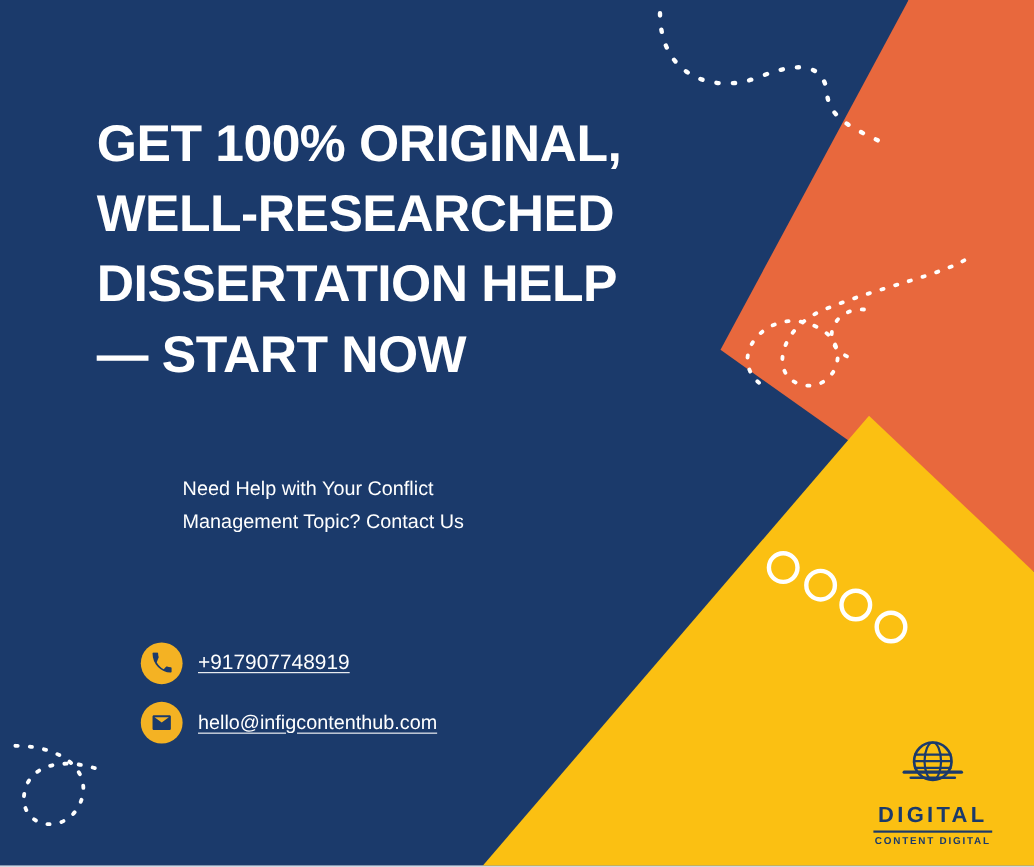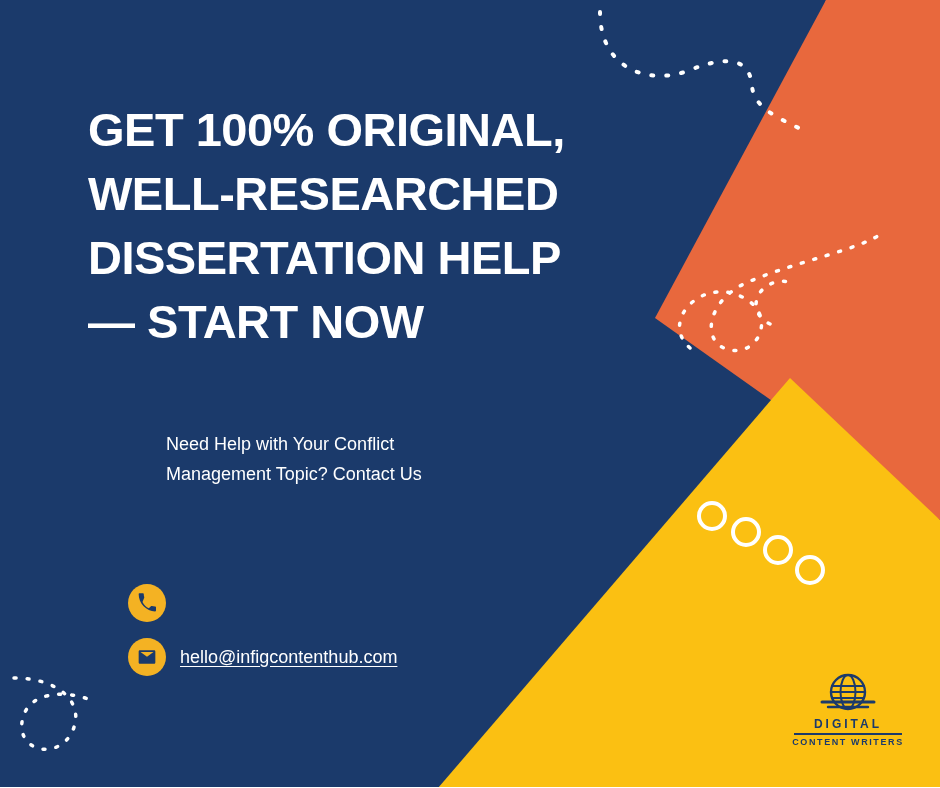--- a/index.html
+++ b/index.html
@@ -85,24 +85,24 @@
   .logo {
     position: absolute;
     left: 783px;
     top: 672px;
     width: 130px;
     text-align: center;
     color: #1b3a6b;
   }
   .logo-globe { display: block; margin: 0 auto; }
   .logo-main {
-    font-size: 12px;
+    font-size: 20px;
     font-weight: bold;
     letter-spacing: 3px;
-    margin-top: 1px;
+    margin-top: 14px;
     color: #1b3a6b;
   }
   .logo-sub {
     font-size: 9px;
     font-weight: bold;
     letter-spacing: 1.6px;
     margin-top: 2px;
     color: #1b3a6b;
   }
   .logo-rule {
@@ -154,20 +154,21 @@
 Management Topic? Contact Us</div>
 
   <div class="contact">
 
     <div class="contact-row phone">
       <span class="badge">
         <svg width="20" height="20" viewBox="0 0 24 24" xmlns="http://www.w3.org/2000/svg">
           <path fill="#1b3a6b" d="M6.6 10.8c1.7 3.3 4.3 5.9 7.6 7.6l2.5-2.5c.3-.3.8-.4 1.2-.3 1.2.4 2.5.6 3.8.6.6 0 1.1.5 1.1 1.1V21c0 .6-.5 1.1-1.1 1.1C11.3 22.1 2 12.8 2 1.3 2 .7 2.5.2 3.1.2H7c.6 0 1.1.5 1.1 1.1 0 1.3.2 2.6.6 3.8.1.4 0 .9-.3 1.2L6.6 10.8z"></path>
         </svg>
       </span>
+      <span class="contact-text">+917907748919</span>
     </div>
 
     <div class="contact-row email">
       <span class="badge">
         <svg width="20" height="20" viewBox="0 0 24 24" xmlns="http://www.w3.org/2000/svg">
           <path fill="#1b3a6b" d="M2 5.5C2 4.7 2.7 4 3.5 4h17c.8 0 1.5.7 1.5 1.5v13c0 .8-.7 1.5-1.5 1.5h-17C2.7 20 2 19.3 2 18.5v-13zm2.2.5 7.8 5.7L19.8 6H4.2z"></path>
         </svg>
       </span>
       <span class="contact-text">hello@infigcontenthub.com</span>
     </div>
@@ -179,16 +180,16 @@
       <circle cx="30" cy="20" r="17" fill="none" stroke="#1b3a6b" stroke-width="2.4"></circle>
       <ellipse cx="30" cy="20" rx="7.5" ry="17" fill="none" stroke="#1b3a6b" stroke-width="2"></ellipse>
       <line x1="13" y1="14" x2="47" y2="14" stroke="#1b3a6b" stroke-width="2"></line>
       <line x1="13" y1="26" x2="47" y2="26" stroke="#1b3a6b" stroke-width="2"></line>
       <line x1="13" y1="20" x2="47" y2="20" stroke="#1b3a6b" stroke-width="2"></line>
       <path d="M4 30 H56" stroke="#1b3a6b" stroke-width="3" stroke-linecap="round"></path>
       <path d="M10 35 H50" stroke="#1b3a6b" stroke-width="2.4" stroke-linecap="round"></path>
     </svg>
     <div class="logo-main">DIGITAL</div>
     <div class="logo-rule"></div>
-    <div class="logo-sub">CONTENT WRITERS</div>
+    <div class="logo-sub">CONTENT DIGITAL</div>
   </div>
 
 </div>
 
 </body></html>

